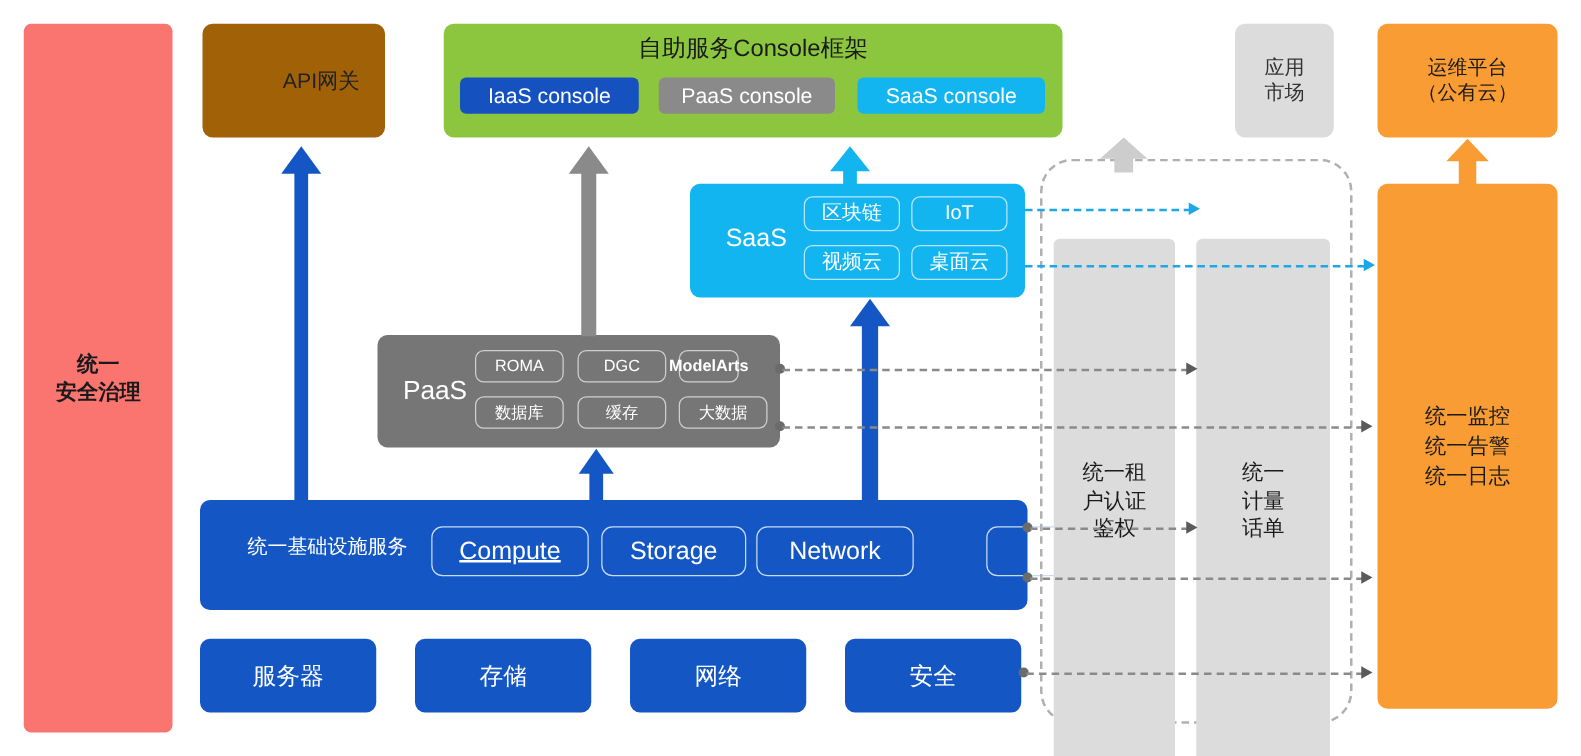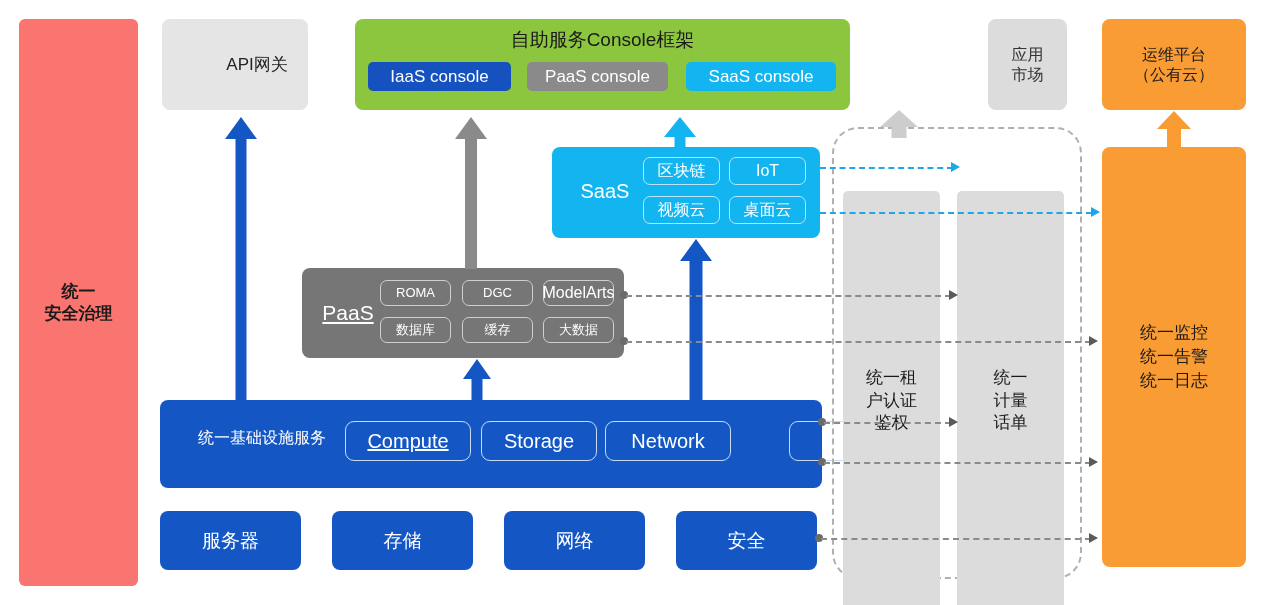--- a/index.html
+++ b/index.html
@@ -5,21 +5,21 @@
   html,body{margin:0;padding:0;background:#ffffff;}
   body{font-family:"Liberation Sans","DejaVu Sans",sans-serif;}
   #stage{position:relative;width:1265px;height:605px;background:#fff;overflow:hidden;}
   .box{position:absolute;box-sizing:border-box;display:flex;align-items:center;justify-content:center;text-align:center;line-height:1.25;}
   .lbl{white-space:pre-line;}
 
   
   #security-pillar{left:19px;top:19px;width:119px;height:567px;background:#fa7470;border-radius:6px;color:#1a1a1a;font-size:17px;font-weight:600;}
 
   
-  #api-gateway{left:162px;top:19px;width:146px;height:91px;background:#e5e5e5;border-radius:8px;color:#222;font-size:17px;padding-left:44px;}
+  #api-gateway{left:162px;top:19px;width:146px;height:91px;background:#a16207;border-radius:8px;color:#222;font-size:17px;padding-left:44px;}
 
   
   #console-frame{left:325px;top:19px;width:495px;height:91px;background:#8cc63e;border-radius:8px;display:block;margin-left:30px;}
   #console-title{position:absolute;left:0;top:9px;width:100%;text-align:center;font-size:19px;color:#1a1a1a;}
   .console-chip{position:absolute;top:43px;height:29px;border-radius:5px;display:flex;align-items:center;justify-content:center;color:#fff;font-size:17px;}
   #chip-iaas{left:13px;width:143px;background:#1552c0;}
   #chip-paas{left:172px;width:141px;background:#8a8a8a;}
   #chip-saas{left:331px;width:150px;background:#13b5f0;}
 
   
@@ -34,25 +34,25 @@
   #saas-block{left:552px;top:147px;width:268px;height:91px;background:#13b5f0;border-radius:8px;display:block;}
   #saas-label{position:absolute;left:12px;top:32px;width:82px;text-align:center;color:#fff;font-size:20px;}
   .saas-chip{position:absolute;height:28px;border:1.6px solid #b7e6fb;border-radius:7px;display:flex;align-items:center;justify-content:center;color:#fff;font-size:16px;box-sizing:border-box;}
   #saas-blockchain{left:91px;top:10px;width:77px;}
   #saas-iot{left:177px;top:10px;width:77px;}
   #saas-video{left:91px;top:49px;width:77px;}
   #saas-desktop{left:177px;top:49px;width:77px;}
 
   
   #paas-block{left:302px;top:268px;width:322px;height:90px;background:#767676;border-radius:8px;display:block;}
-  #paas-label{position:absolute;left:10px;top:32px;width:72px;text-align:center;color:#fff;font-size:21px;text-decoration:underline;}
+  #paas-label{position:absolute;left:10px;top:32px;width:72px;text-align:center;color:#fff;font-size:21px;}
   .paas-chip{position:absolute;height:26px;border:1.5px solid #cfcfcf;border-radius:7px;display:flex;align-items:center;justify-content:center;color:#fff;font-size:13px;box-sizing:border-box;}
   #paas-roma{left:78px;top:12px;width:71px;}
   #paas-dgc{left:160px;top:12px;width:71px;}
-  #paas-modelarts{left:241px;top:12px;width:71px;font-size:16px;}
+  #paas-modelarts{left:241px;top:12px;width:48px;font-size:13px;font-weight:bold;}
   #paas-db{left:78px;top:49px;width:71px;}
   #paas-cache{left:160px;top:49px;width:71px;}
   #paas-bigdata{left:241px;top:49px;width:71px;}
 
   
   #infra-block{left:160px;top:400px;width:662px;height:88px;background:#1457c4;border-radius:8px;display:block;}
   #infra-label{position:absolute;left:14px;top:28px;width:176px;text-align:center;color:#fff;font-size:16px;}
   .infra-chip{position:absolute;top:21px;height:40px;border:1.8px solid #c7dbf6;border-radius:9px;display:flex;align-items:center;justify-content:center;color:#fff;font-size:20px;box-sizing:border-box;}
   #infra-compute{left:185px;width:126px;text-decoration:underline;}
   #infra-storage{left:321px;width:116px;}

